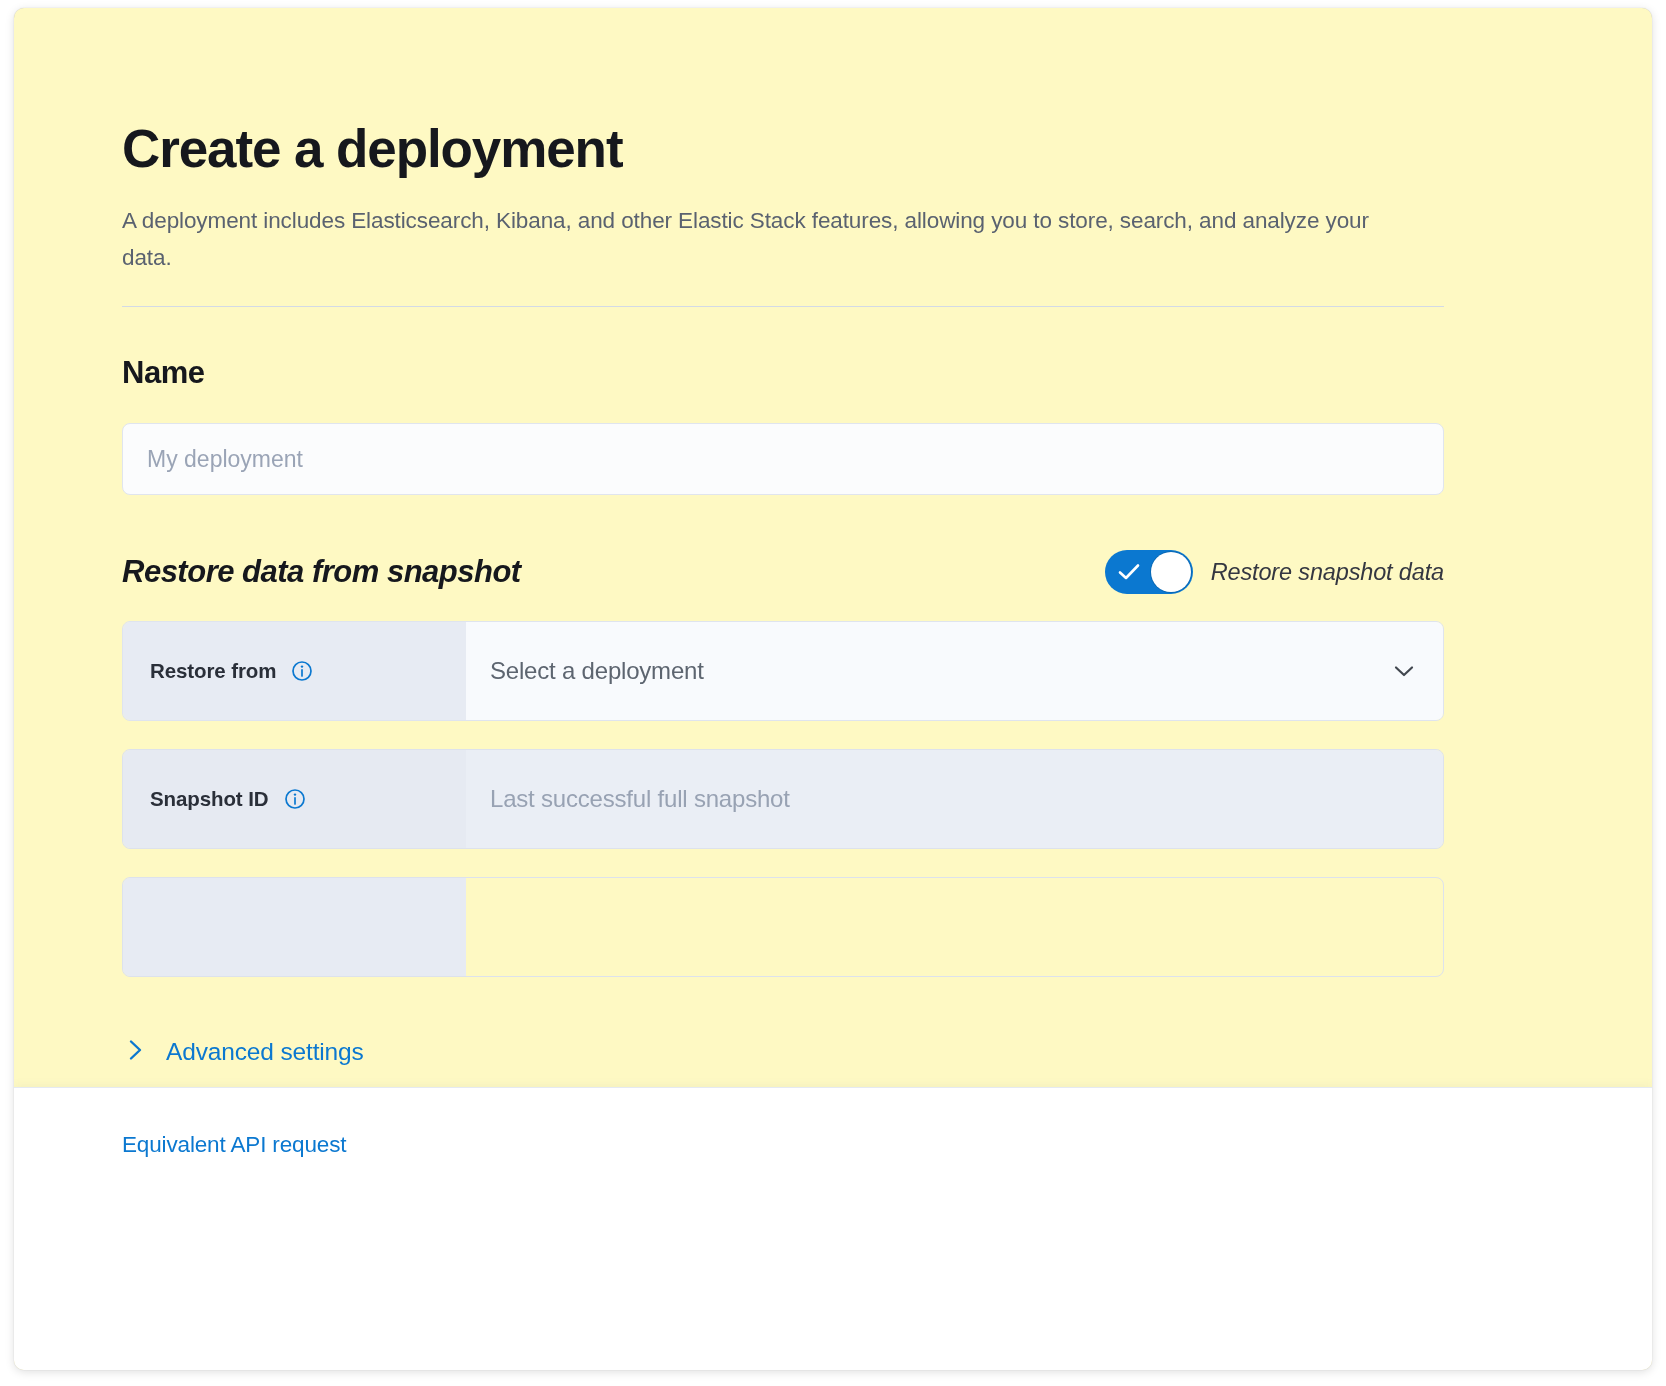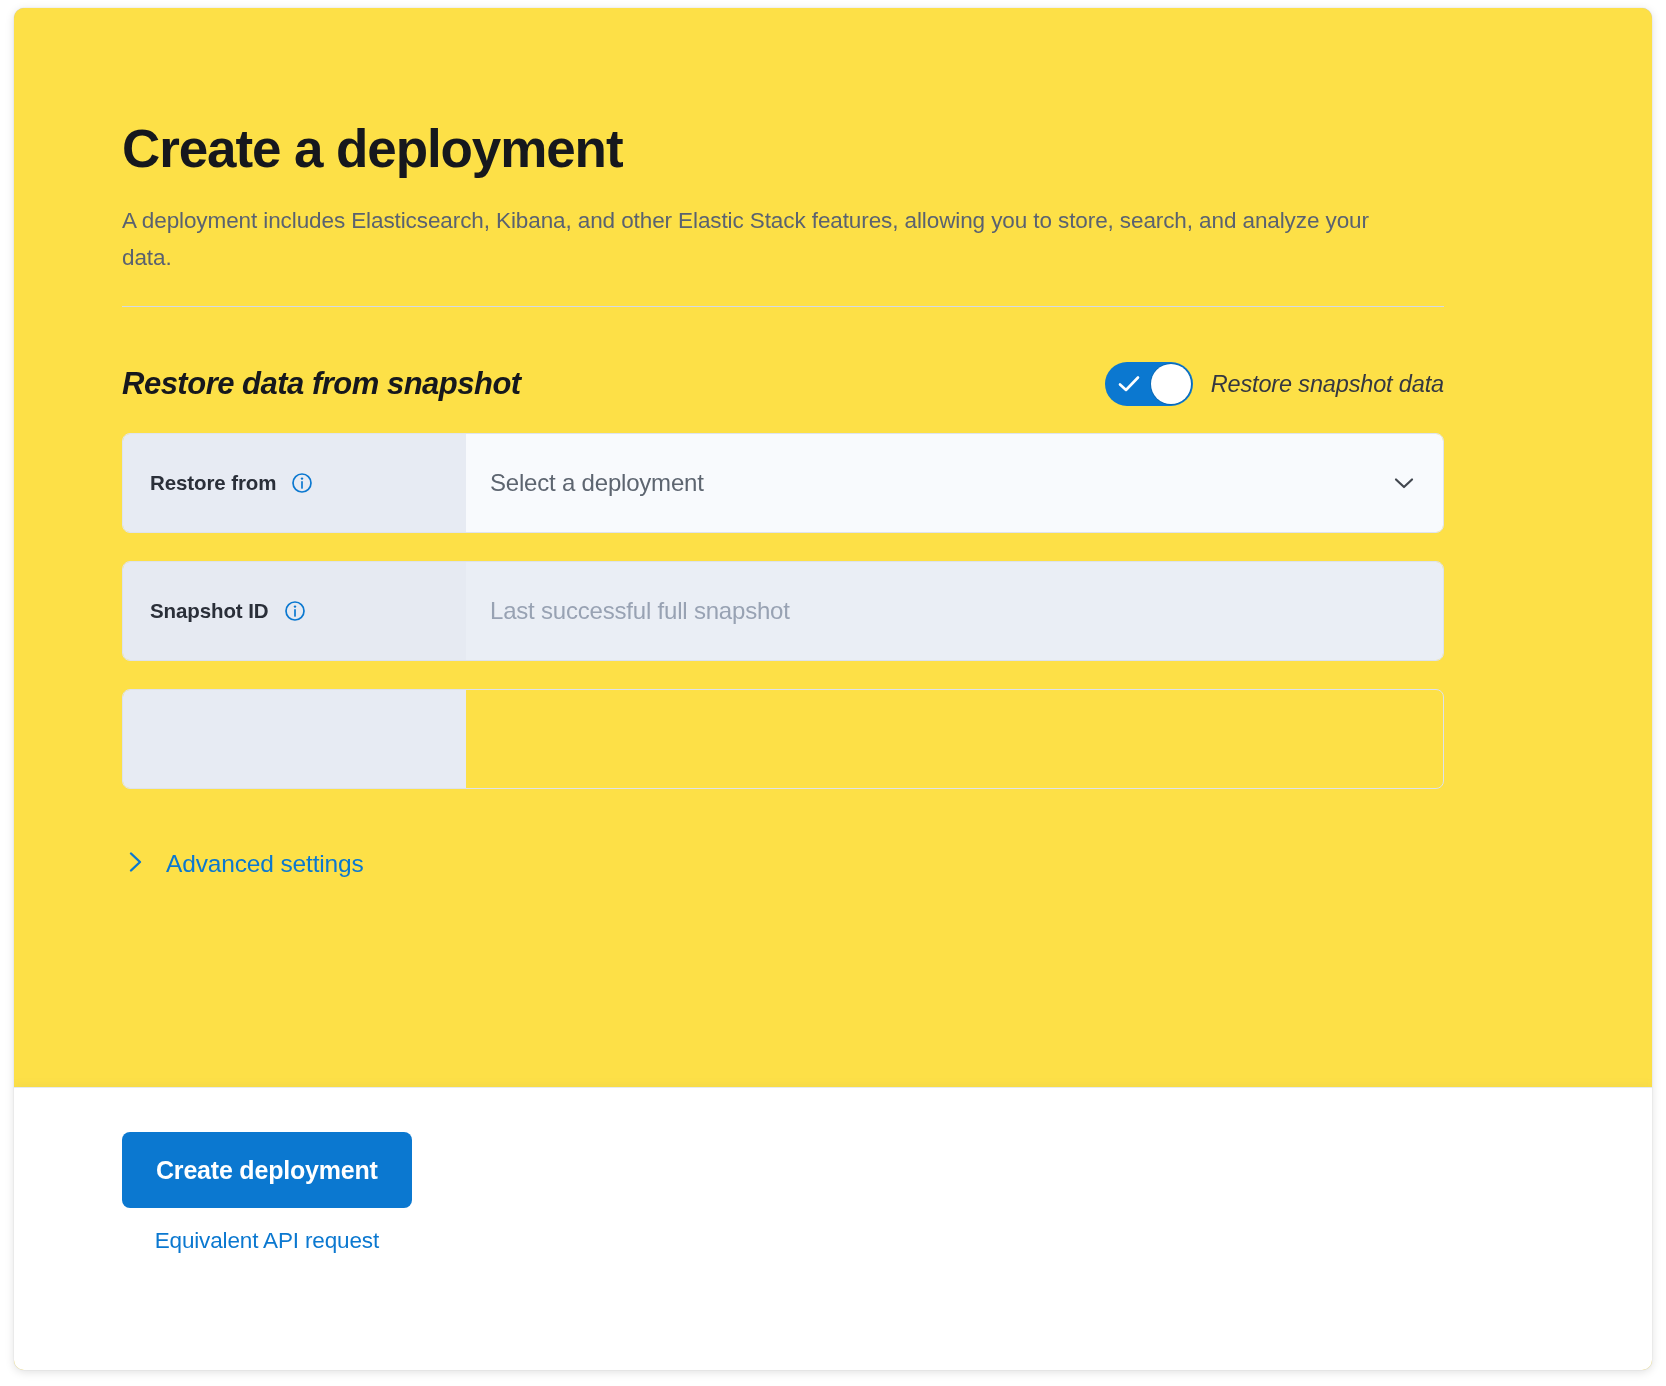--- a/index.html
+++ b/index.html
@@ -19,21 +19,21 @@
     overflow: hidden;
   }
 
   
   .card {
     position: absolute;
     left: 14px;
     top: 8px;
     width: 1638px;
     height: 1362px;
-    background: #fde047;
+    background: #fef9c3;
     border-radius: 10px;
     box-shadow: 0 2px 10px rgba(0,0,0,0.13), 0 0 1px rgba(0,0,0,0.25);
     overflow: hidden;
     display: flex;
     flex-direction: column;
   }
 
   .card-body {
     flex: 1 1 auto;
     position: relative;
@@ -332,20 +332,24 @@
   <div class="card">
 
     <div class="card-body">
       <div class="inner">
 
         <h1 class="page-title">Create a deployment</h1>
         <p class="page-desc">A deployment includes Elasticsearch, Kibana, and other Elastic Stack features, allowing you to store, search, and analyze your data.</p>
         <div class="divider"></div>
 
         
+        <div class="name-block">
+          <h2 class="section-title">Name</h2>
+          <input class="name-input" type="text" placeholder="My deployment" style="">
+        </div>
 
         
         <div class="restore-head">
           <h2 class="section-title">Restore data from snapshot</h2>
           <div class="switch-wrap">
             <button class="switch" aria-pressed="true">
               <span class="check">
                 <svg width="22" height="20" viewBox="0 0 22 20" fill="none" xmlns="http://www.w3.org/2000/svg">
                   <path d="M2 10.5 L8 16 L20 3.5" stroke="#ffffff" stroke-width="2.6" stroke-linecap="round" stroke-linejoin="round"></path>
                 </svg>
@@ -421,21 +425,20 @@
         </button>
 
       </div>
     </div>
 
     <div class="footer">
       <div class="footer-inner">
 
 
         <div class="footer-right">
-          <button class="btn-primary">Create deployment</button>
           <a class="api-link">Equivalent API request</a>
         </div>
 
       </div>
     </div>
 
   </div>
 </div>
 
 </body></html>

